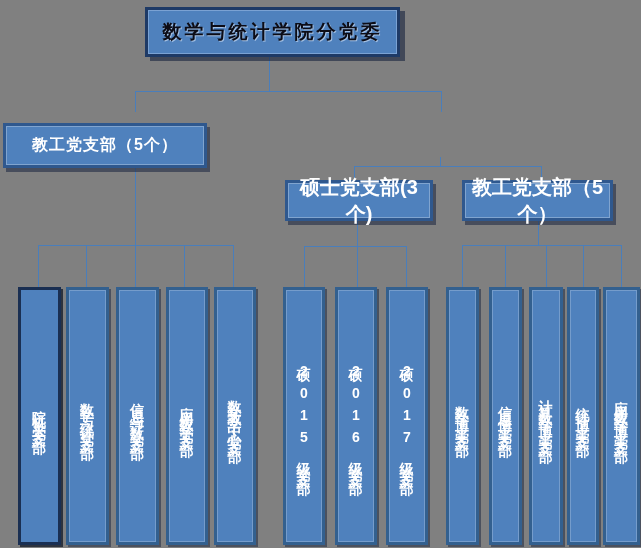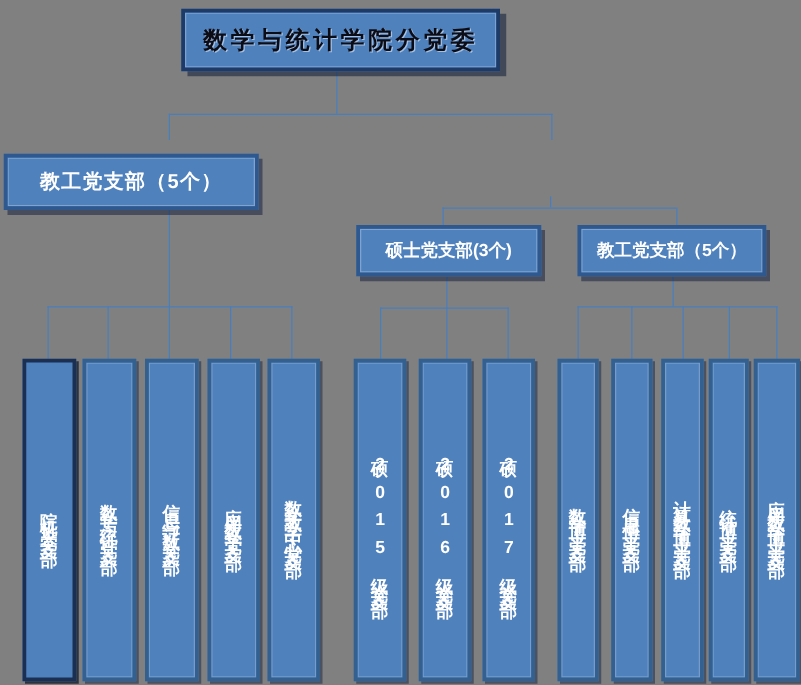--- a/index.html
+++ b/index.html
@@ -25,21 +25,21 @@
   }
   .node.root{
     left:145px;top:7px;width:255px;height:50px;
     border-color:#1e3a66;
     font-size:19px;letter-spacing:3px;
     color:#0c0c16;
     text-shadow:1px 1px 0 rgba(173,199,231,.9);
     box-shadow:5px 4px 0 rgba(23,35,62,.6), inset 0 0 0 1px rgba(160,190,230,.55);
   }
   .node.lv2{font-size:16px;letter-spacing:1px;}
-  .node.lv3{font-size:14px;text-align:right;}
+  .node.lv3{font-size:20px;}
   #faculty-node {left:3px;  top:101px;width:204px;height:45px;margin-top:22px;}
   #graduate-node{left:313px;top:112px;width:252px;height:45px;}
   #masters-node {left:285px;top:180px;width:148px;height:41px;}
   #doctoral-node{left:462px;top:180px;width:151px;height:41px;}
   
   .col{
     position:absolute;top:287px;height:258px;
     background:#4f81bd;
     border:3px solid #33608f;
     box-sizing:border-box;

